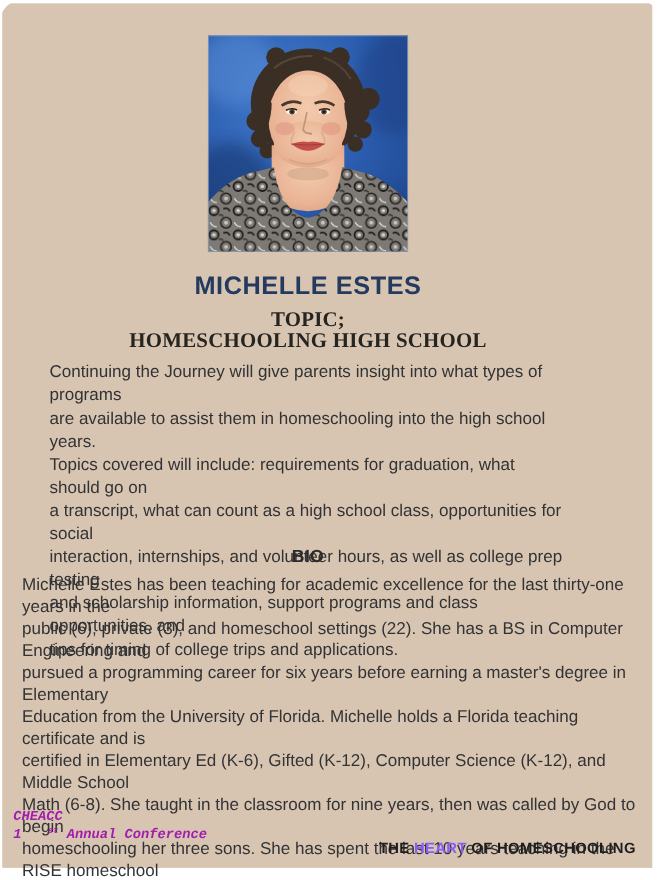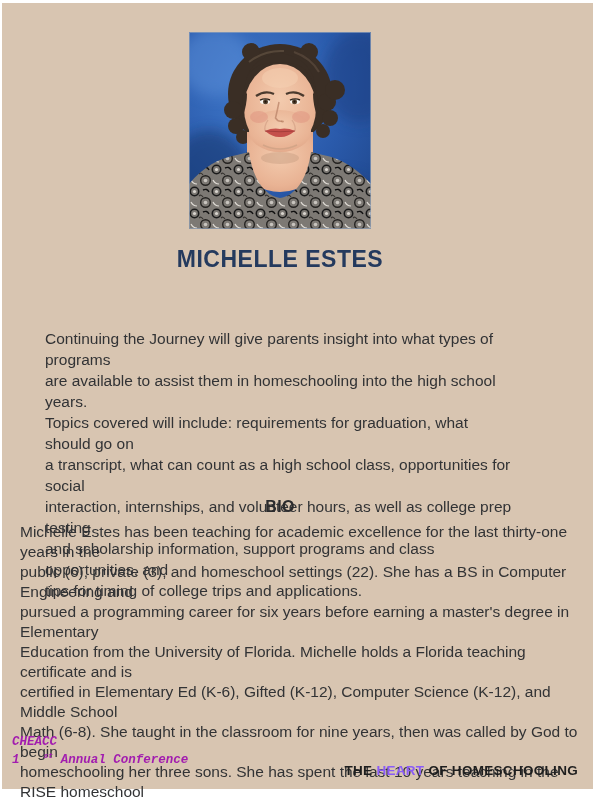--- a/index.html
+++ b/index.html
@@ -1,17 +1,17 @@
 <!DOCTYPE html>
 <html><head>
 <meta charset="utf-8">
 <style>
   html,body{margin:0;padding:0;background:#ffffff;}
   #page{position:relative;width:600px;height:800px;background:#ffffff;overflow:hidden;
-        font-family:"Liberation Sans",sans-serif;}
+        font-family:"Liberation Sans",sans-serif;border-radius:20px;}
   #canvas{position:absolute;left:2px;top:3px;right:7px;bottom:11px;background:#d8c5b1;}
 
   .abs{position:absolute;}
 
   #photo-frame{left:189px;top:32px;width:182px;height:197px;}
   #photo-frame svg{display:block;}
 
   #speaker-name{left:60px;top:246px;width:440px;text-align:center;
     font-weight:bold;font-size:23px;letter-spacing:0.5px;color:#243a5e;}
 
@@ -134,20 +134,24 @@
       <path d="M55,60 Q57,26 91,21 Q125,26 127,60 Q121,36 106,32 Q96,29.5 91,30 Q70,30 61,40 Q56,47 55,60 Z" fill="#3a2e25"></path>
       <path d="M55,58 Q52,72 54,84 Q58,72 58,62 Z" fill="#3a2e25"></path>
       <path d="M127,58 Q130,72 128,84 Q124,72 124,62 Z" fill="#3a2e25"></path>
 
       <rect x="0.5" y="0.5" width="181" height="196" fill="none" stroke="#8fa0b8" stroke-width="1" opacity="0.7"></rect>
     </svg>
   </div>
 
   <div class="abs" id="speaker-name">MICHELLE ESTES</div>
 
+  <div class="abs" id="topic-block">
+    <div>TOPIC;</div>
+    <div>HOMESCHOOLING HIGH SCHOOL</div>
+  </div>
 
   <div class="abs" id="session-description">Continuing the Journey will give parents insight into what types of programs
 are available to assist them in homeschooling into the high school years.
 Topics covered will include: requirements for graduation, what should go on
 a transcript, what can count as a high school class, opportunities for social
 interaction, internships, and volunteer hours, as well as college prep testing
 and scholarship information, support programs and class opportunities, and
 tips for timing of college trips and applications.</div>
 
   <div class="abs" id="bio-heading">BIO</div>

